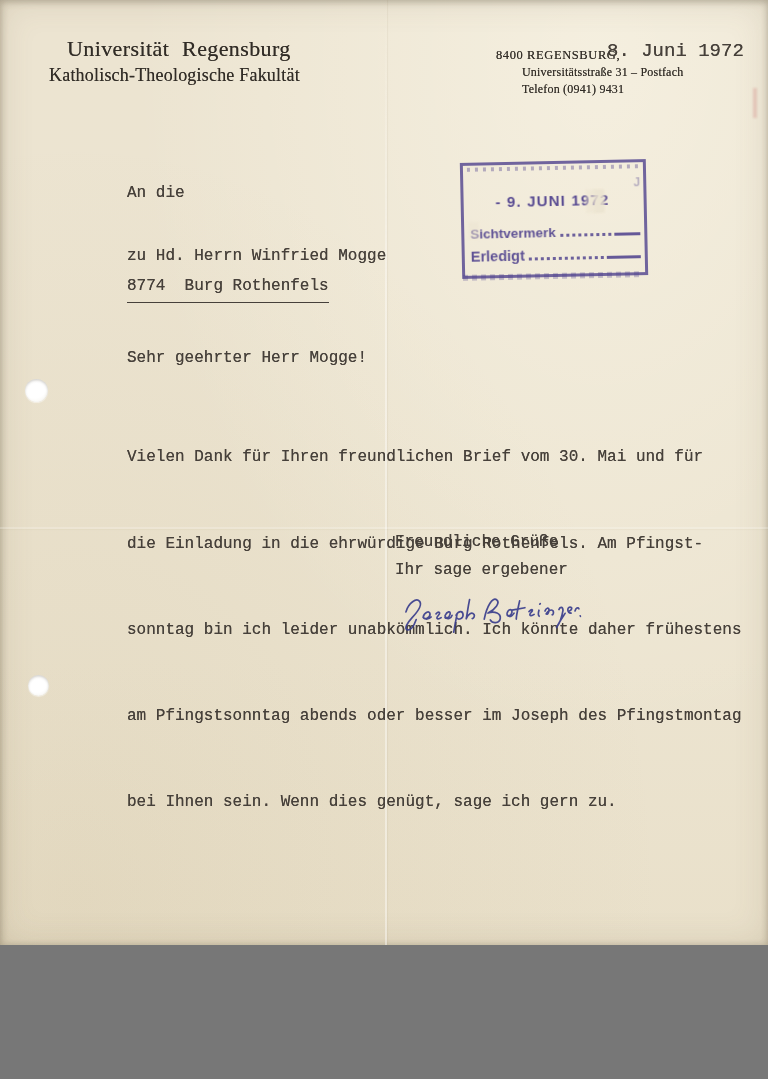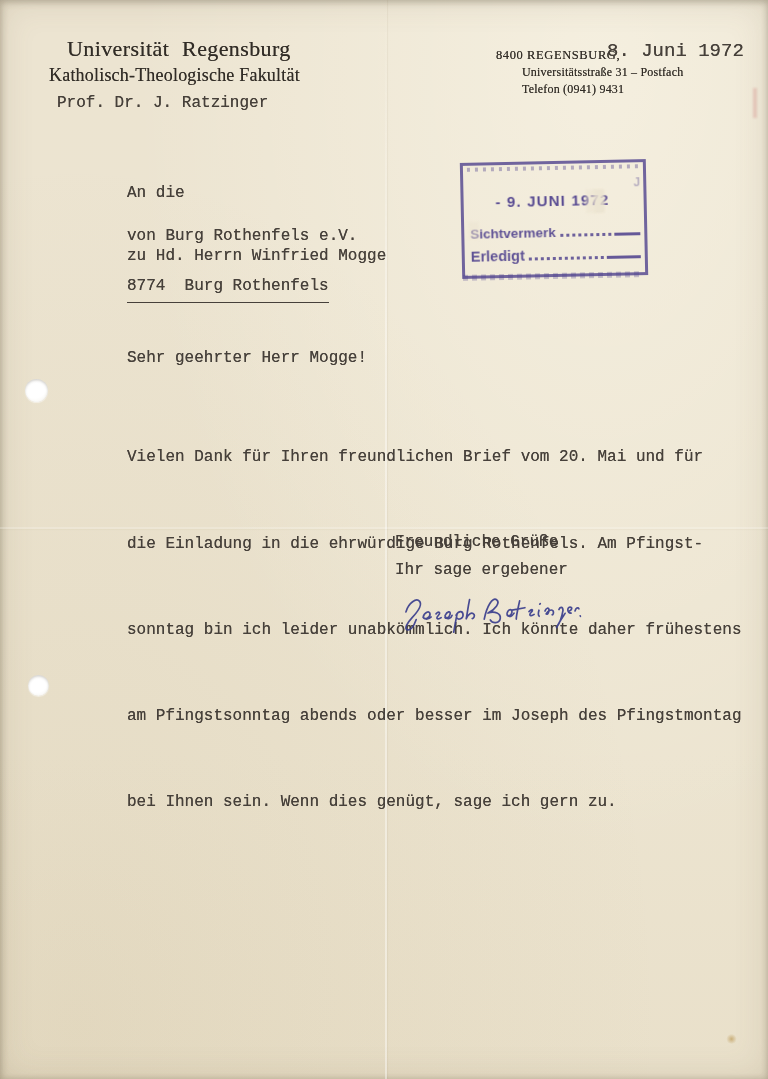--- a/index.html
+++ b/index.html
@@ -1,17 +1,17 @@
 <!DOCTYPE html>
 <html><head>
 <meta charset="utf-8">
 <style>
   html,body{margin:0;padding:0;background:#777;}
   .page{
-    position:relative; width:768px; height:1079px; overflow:hidden;
+    position:relative; width:768px; height:945px; overflow:hidden;
     background:
       radial-gradient(ellipse at 78% 6%, rgba(255,252,240,.45), rgba(255,252,240,0) 55%),
       radial-gradient(ellipse at 10% 95%, rgba(160,135,80,.10), rgba(160,135,80,0) 60%),
       linear-gradient(180deg, #ece4d1 0%, #ece4d0 70%, #e9e0ca 100%);
     box-shadow: inset 0 0 34px rgba(110,95,60,.16),
                 inset 0 3px 7px rgba(80,70,50,.20),
                 inset 3px 0 7px rgba(80,70,50,.12),
                 inset -2px 0 6px rgba(80,70,50,.08);
     font-family:"Liberation Sans", sans-serif;
     text-decoration:underline;
@@ -101,21 +101,20 @@
 
   <div class="crease-v"></div>
   <div class="crease-h"></div>
   <div class="stain-br"></div>
   <div class="stain-edge"></div>
   <div class="hole hole1"></div>
   <div class="hole hole2"></div>
 
   <div class="serif lh-univ">Universität Regensburg</div>
   <div class="serif lh-fac">Katholisch-Theologische Fakultät</div>
-  <div class="tw lh-prof">Prof. Dr. J. Ratzinger</div>
 
   <div class="serif lh-city">8400 REGENSBURG,</div>
   <div class="tw lh-date">8. Juni 1972</div>
   <div class="serif lh-street">Universitätsstraße 31 – Postfach</div>
   <div class="serif lh-phone">Telefon (0941) 9431</div>
 
   <div class="stamp">
     <div class="stamp-smudge-top"></div>
     <div class="stamp-mark-right">J</div>
     <div class="stamp-date">- 9. JUNI 1972</div>
@@ -129,27 +128,26 @@
       <span class="leader-dots"></span>
       <span class="leader-solid"></span>
     </div>
     <div class="fade-patch fp-9"></div>
     <div class="fade-patch fp-7"></div>
     <div class="fade-patch fp-s"></div>
   </div>
   <div class="stamp-under-smudge"></div>
 
   <div class="tw rc1">An die</div>
-  <div class="tw rc3">von Burg Rothenfels e.V.</div>
   <div class="tw rc4">zu Hd. Herrn Winfried Mogge</div>
   <div class="tw rc5"><span>8774  Burg Rothenfels</span></div>
 
   <div class="tw salutation">Sehr geehrter Herr Mogge!</div>
   <div class="tw bodypara">
-    <div>Vielen Dank für Ihren freundlichen Brief vom 20. Mai und für</div>
+    <div>Vielen Dank für Ihren freundlichen Brief vom 30. Mai und für</div>
     <div>die Einladung in die ehrwürdige Burg Rothenfels. Am Pfingst-</div>
     <div>sonntag bin ich leider unabkömmlich. Ich könnte daher frühestens</div>
     <div>am Pfingstsonntag abends oder besser im Joseph des Pfingstmontag</div>
     <div>bei Ihnen sein. Wenn dies genügt, sage ich gern zu.</div>
   </div>
 
   <div class="tw close1">Freundliche Grüße</div>
   <div class="tw close2">Ihr sage ergebener</div>
 
   <div class="signature">

